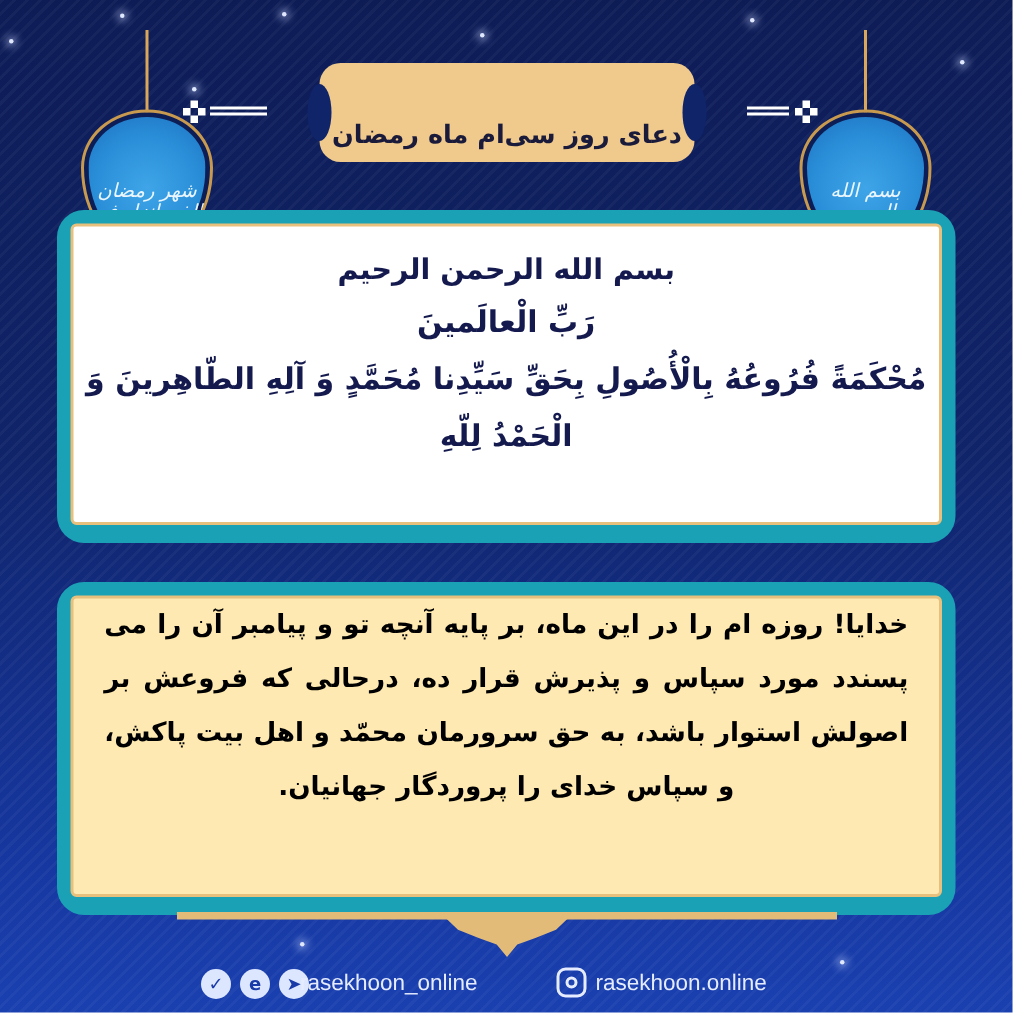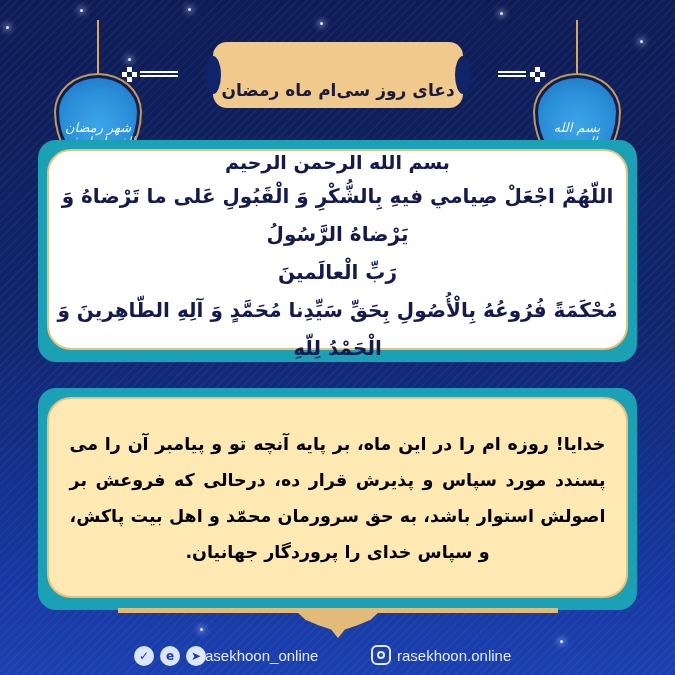--- a/index.html
+++ b/index.html
@@ -42,22 +42,22 @@
   }
   .medallion .script { color: #eaf6ff; font-family: "DejaVu Serif", serif; font-size: 13px; direction: rtl; text-align: center; line-height: 1.1; font-style: italic; }
   .medallion-wrap .pendant { position: absolute; left: 40px; top: 150px; width: 16px; height: 8px; border: 2px solid #d9a65a; border-top: none; border-radius: 0 0 10px 10px; }
 
   
   .card {
     position: absolute; left: 38px; width: 599px;
     background: #1ba1b6; border-radius: 18px; box-sizing: border-box; padding: 9px 9px 12px 9px;
   }
   .card .inner {
-    width: 100%; height: 100%; box-sizing: border-box; border-radius: 24px;
-    border: 2px solid #e8c07d; display: flex; flex-direction: column; align-items: center; justify-content: center;
+    width: 100%; height: 100%; box-sizing: border-box; border-radius: 4px;
+    border: 2px solid #e8c07d; display: flex; flex-direction: column; align-items: center; 
   }
   .card-top { top: 140px; height: 222px; }
   .card-top .inner { background: #ffffff; }
   .card-bottom { top: 388px; height: 222px; }
   .card-bottom .inner { background: #fde9b1; }
 
   .basmala { direction: rtl; font-size: 19px; font-weight: bold; color: #141a4e; margin-bottom: 4px; margin-top: 18px; }
   .arabic { direction: rtl; text-align: center; font-size: 20px; font-weight: bold; color: #141a4e; line-height: 38px; }
   .persian { direction: rtl; text-align: justify; text-align-last: center; font-size: 17.5px; font-weight: bold; color: #000000; line-height: 36px; width: 536px; }
 
@@ -123,21 +123,20 @@
   <div class="lines" style="width:28px"></div>
 </div>
 
 <div class="plaque">
   <div class="plaque-title">دعای روز سی‌ام ماه رمضان</div>
 </div>
 
 <div class="card card-top">
   <div class="inner">
     <div class="basmala">بسم الله الرحمن الرحيم</div>
-    <div class="arabic">اللّهُمَّ اجْعَلْ صِيامي فيهِ بِالشُّكْرِ وَ الْقَبُولِ عَلى ما تَرْضاهُ وَ يَرْضاهُ الرَّسُولُ</div>
     <div class="arabic">رَبِّ الْعالَمينَ</div>
     <div class="arabic">مُحْكَمَةً فُرُوعُهُ بِالْأُصُولِ بِحَقِّ سَيِّدِنا مُحَمَّدٍ وَ آلِهِ الطّاهِرينَ وَ الْحَمْدُ لِلّهِ</div>
   </div>
 </div>
 
 <div class="card card-bottom">
   <div class="inner">
     <div class="persian">خدایا! روزه ام را در این ماه، بر پایه آنچه تو و پیامبر آن را می پسندد مورد سپاس و پذیرش قرار ده، درحالی که فروعش بر اصولش استوار باشد، به حق سرورمان محمّد و اهل بیت پاکش، و سپاس خدای را پروردگار جهانیان.</div>
   </div>
 </div>

